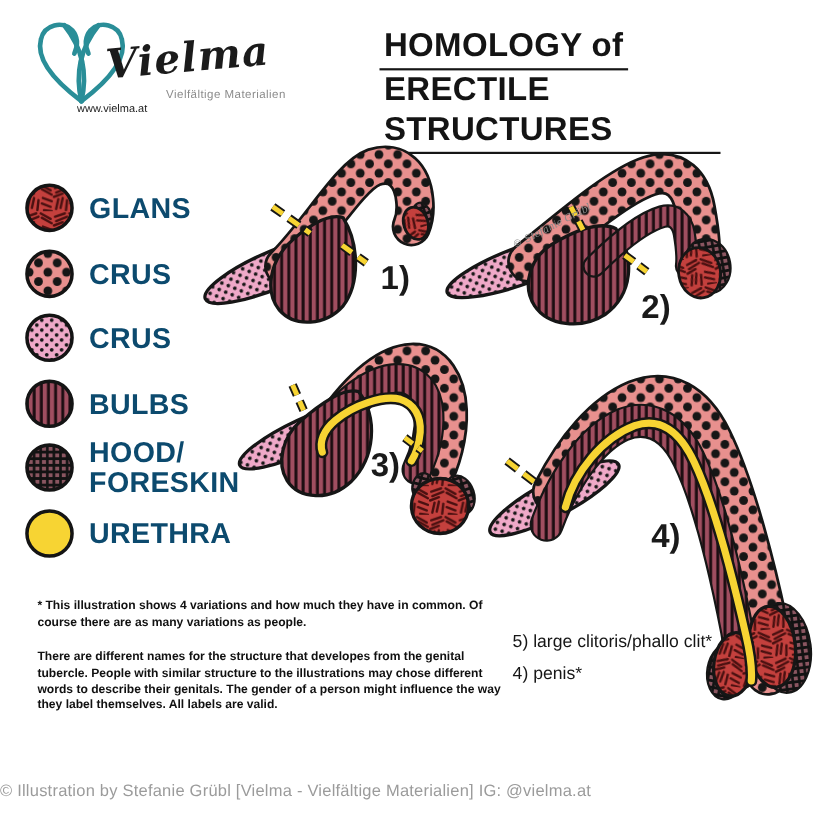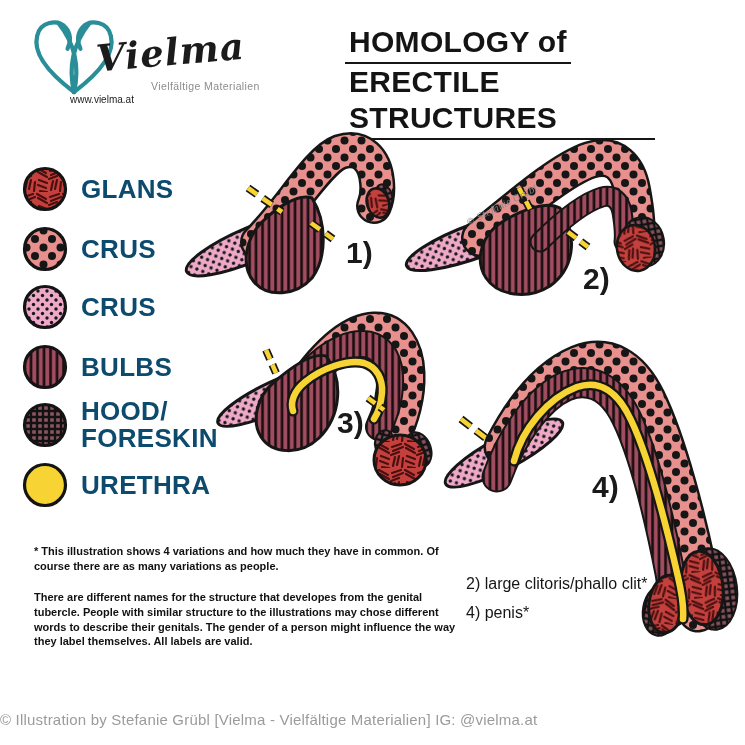--- a/index.html
+++ b/index.html
@@ -216,19 +216,19 @@
     </svg>
     <span class="legend-label">URETHRA</span>
   </div>
 
   <div class="notes">
     <p>* This illustration shows 4 variations and how much they have in common. Of course there are as many variations as people.</p>
     <p>There are different names for the structure that developes from the genital tubercle. People with similar structure to the illustrations may chose different words to describe their genitals. The gender of a person might influence the way they label themselves. All labels are valid.</p>
   </div>
 
   <div class="labels-list">
-    <div class="li">2) large clitoris/phallo clit*</div>
+    <div class="li">5) large clitoris/phallo clit*</div>
     <div class="li">4) penis*</div>
   </div>
 
   <div class="credit">© Illustration by Stefanie Grübl [Vielma - Vielfältige Materialien] IG: @vielma.at</div>
 
 </div>
 
 </body></html>

